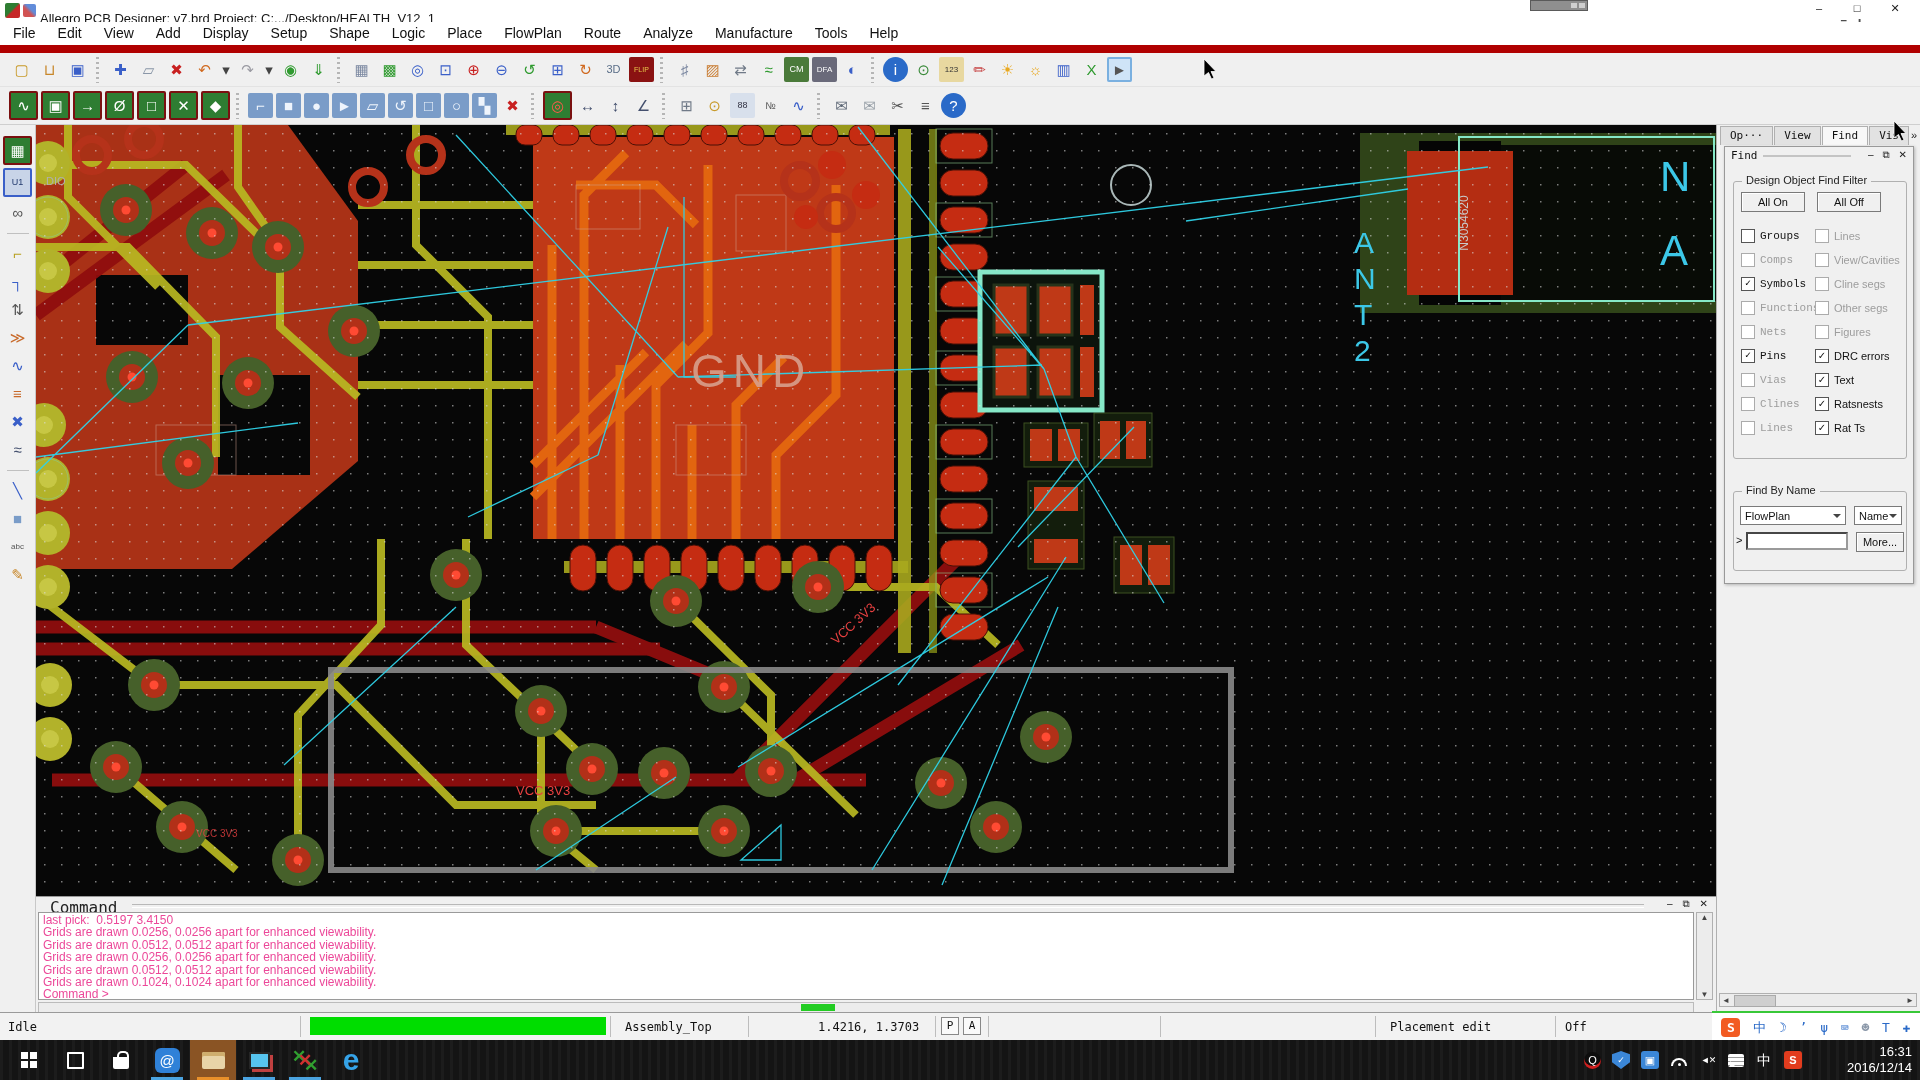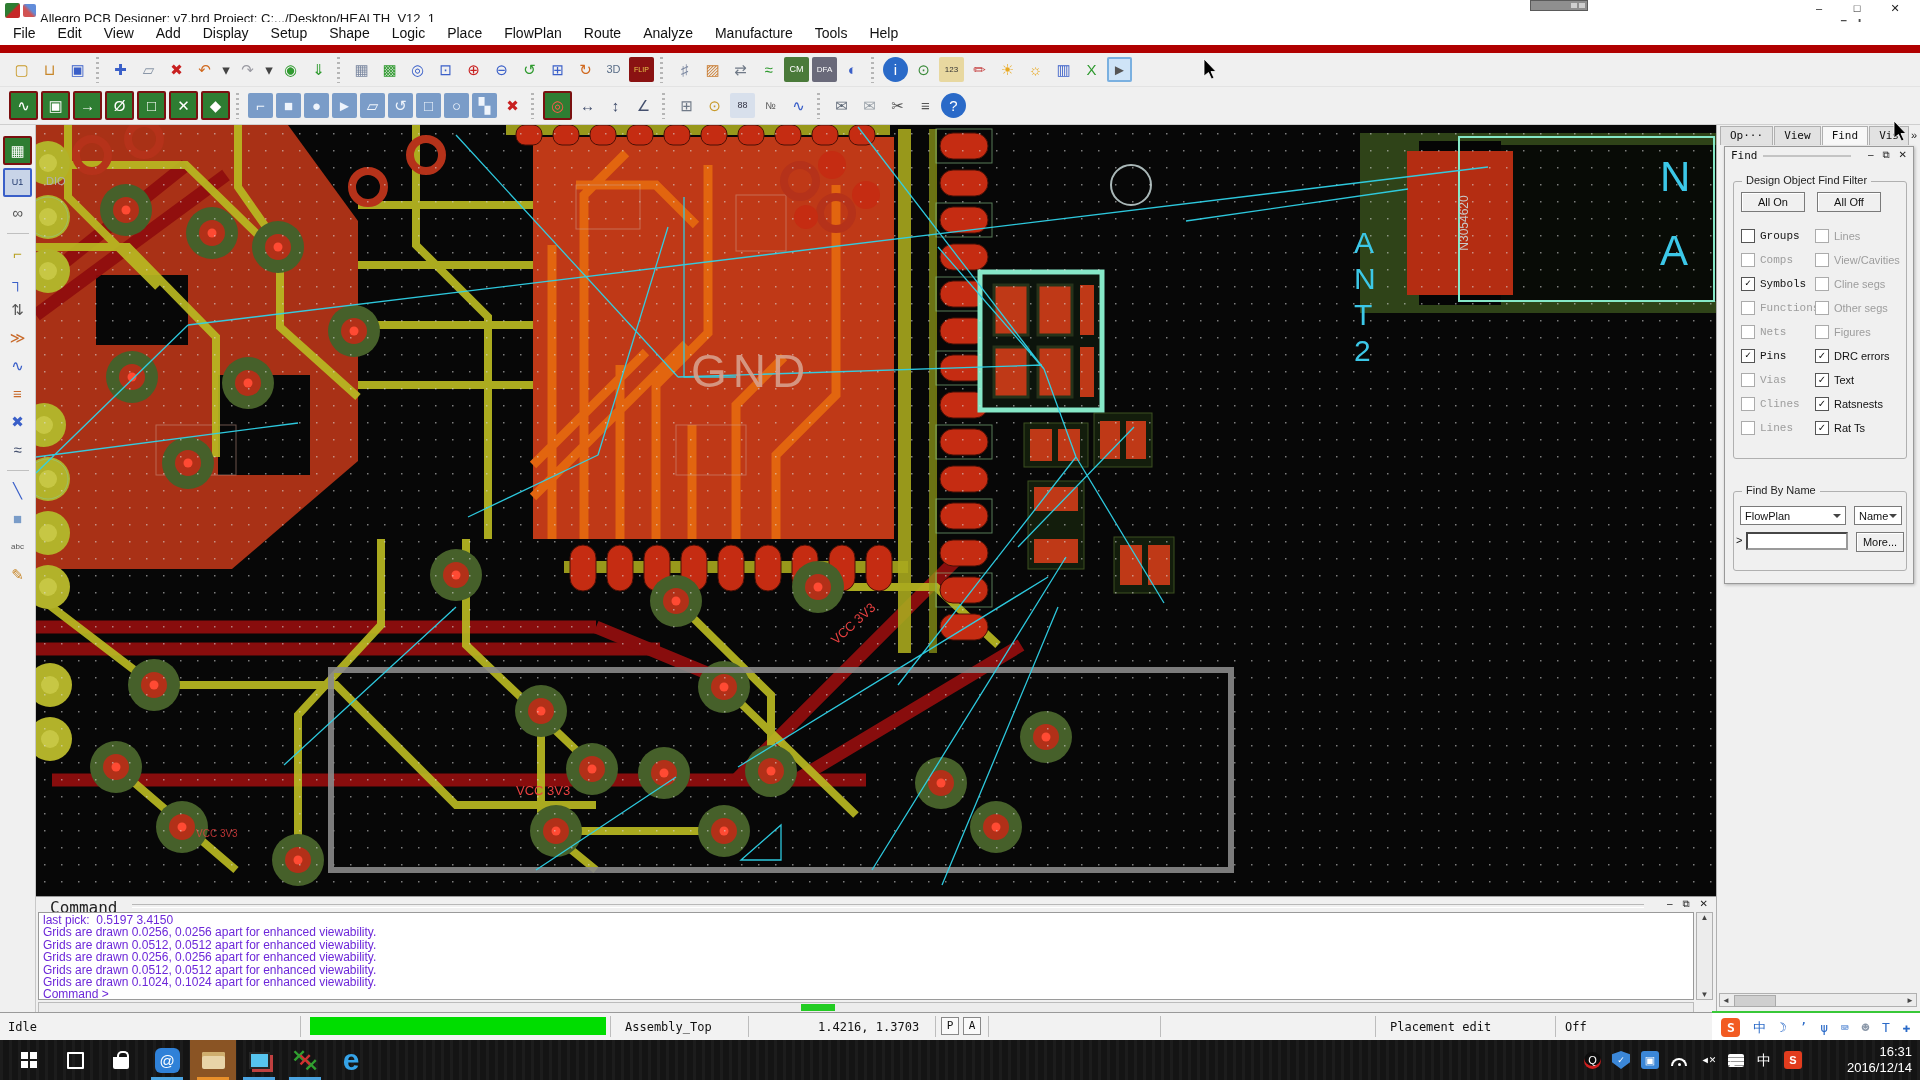--- a/index.html
+++ b/index.html
@@ -39,21 +39,21 @@
   .ltsep{width:22px;height:1px;background:#c0c0c0;margin:8px 0 4px 0;}
   
   .canvas-wrap{position:absolute;left:36px;top:125px;width:1680px;height:771px;background:#070707;}
   
   .console{position:absolute;left:36px;top:896px;width:1680px;height:116px;background:#f0f0f0;border-top:1px solid #9a9a9a;box-sizing:border-box;}
   .console-title{position:relative;height:15px;}
   .console-title-label{position:absolute;left:14px;top:1px;font-family:"DejaVu Sans Mono",monospace;font-size:16px;color:#222;}
   .console-groove{position:absolute;left:96px;right:72px;top:7px;height:2px;border-top:1px solid #b8b8b8;border-bottom:1px solid #fff;}
   .console-btns{position:absolute;right:8px;top:1px;display:flex;gap:10px;font-size:10px;color:#222;}
   .console-body{position:absolute;left:2px;right:22px;top:15px;height:88px;background:#fff;border:1px solid #9a9a9a;
-                box-sizing:border-box;overflow:hidden;font-size:12px;line-height:12.4px;padding:1px 0 0 4px;color:#6d28d9;}
+                box-sizing:border-box;overflow:hidden;font-size:12px;line-height:12.4px;padding:1px 0 0 4px;color:#ec4899;}
   .cline{white-space:pre;}
   .console-vscroll{position:absolute;right:3px;top:15px;width:17px;height:88px;background:#ececec;border:1px solid #b0b0b0;
                 box-sizing:border-box;display:flex;flex-direction:column;justify-content:space-between;align-items:center;font-size:8px;color:#444;}
   .console-hscroll{position:absolute;left:2px;right:22px;top:105px;height:11px;background:#ececec;border:1px solid #bbb;box-sizing:border-box;}
   .green-thumb{position:absolute;left:762px;top:1px;width:34px;height:7px;background:#22cc22;}
   
   .rightpanel{position:absolute;left:1716px;top:125px;width:204px;height:887px;background:#f0f0f0;border-left:1px solid #b0b0b0;box-sizing:border-box;}
   .ptabs{position:absolute;left:3px;top:1px;display:flex;height:19px;}
   .ptab{padding:2px 9px 0 9px;font-family:"DejaVu Sans Mono",monospace;font-size:11px;color:#111;
         background:#e2e2e2;border:1px solid #b0b0b0;border-bottom:none;margin-right:1px;white-space:nowrap;overflow:hidden;}

